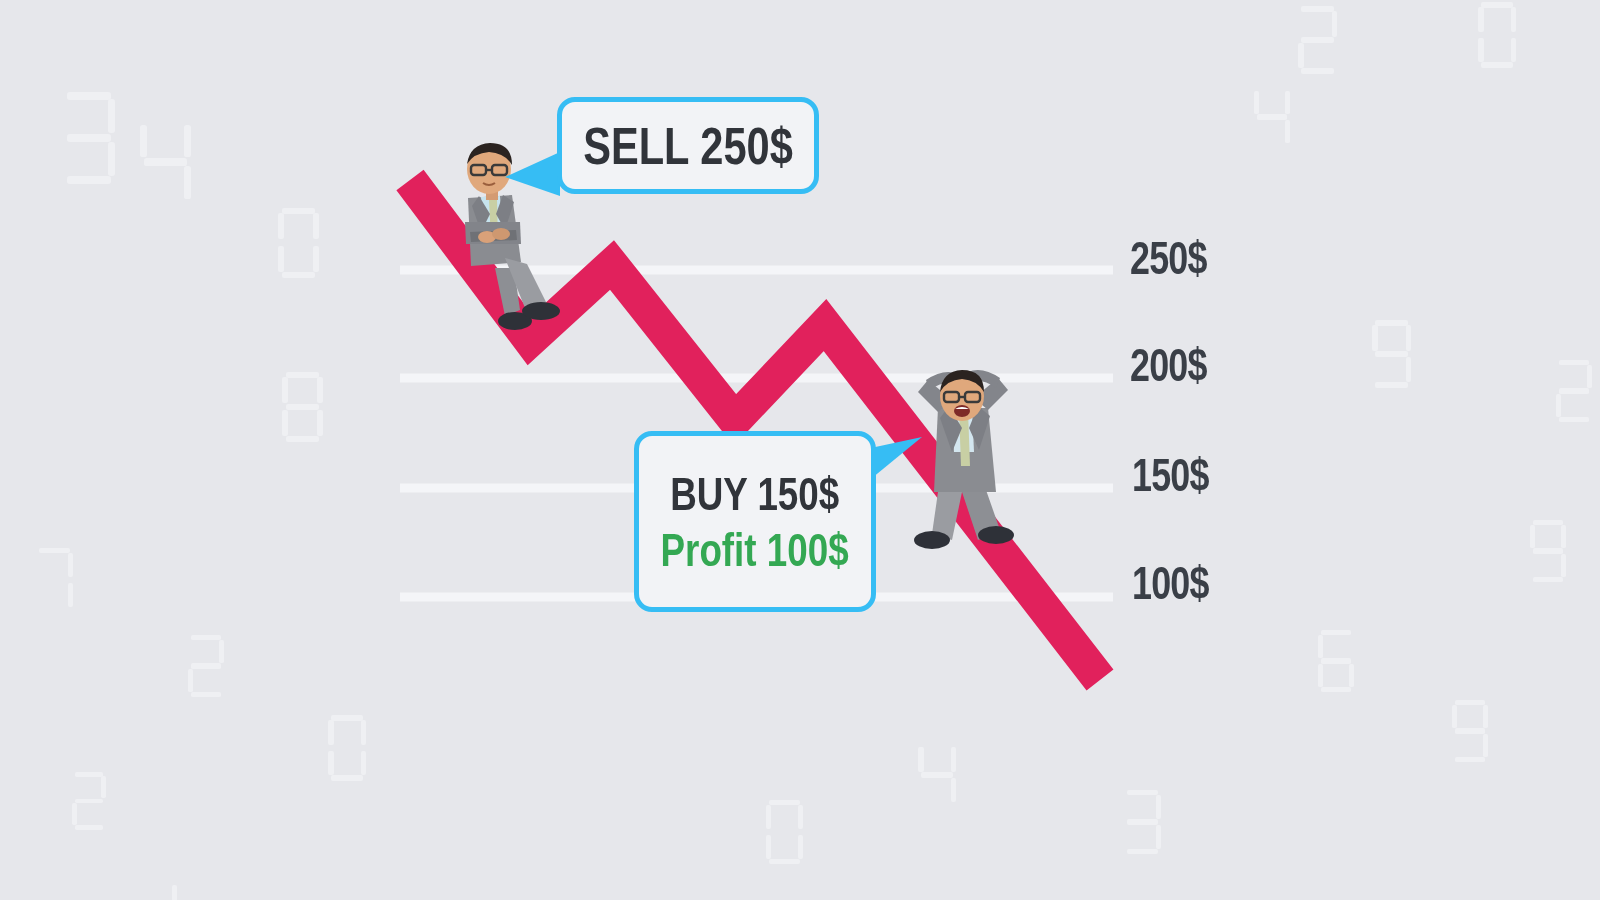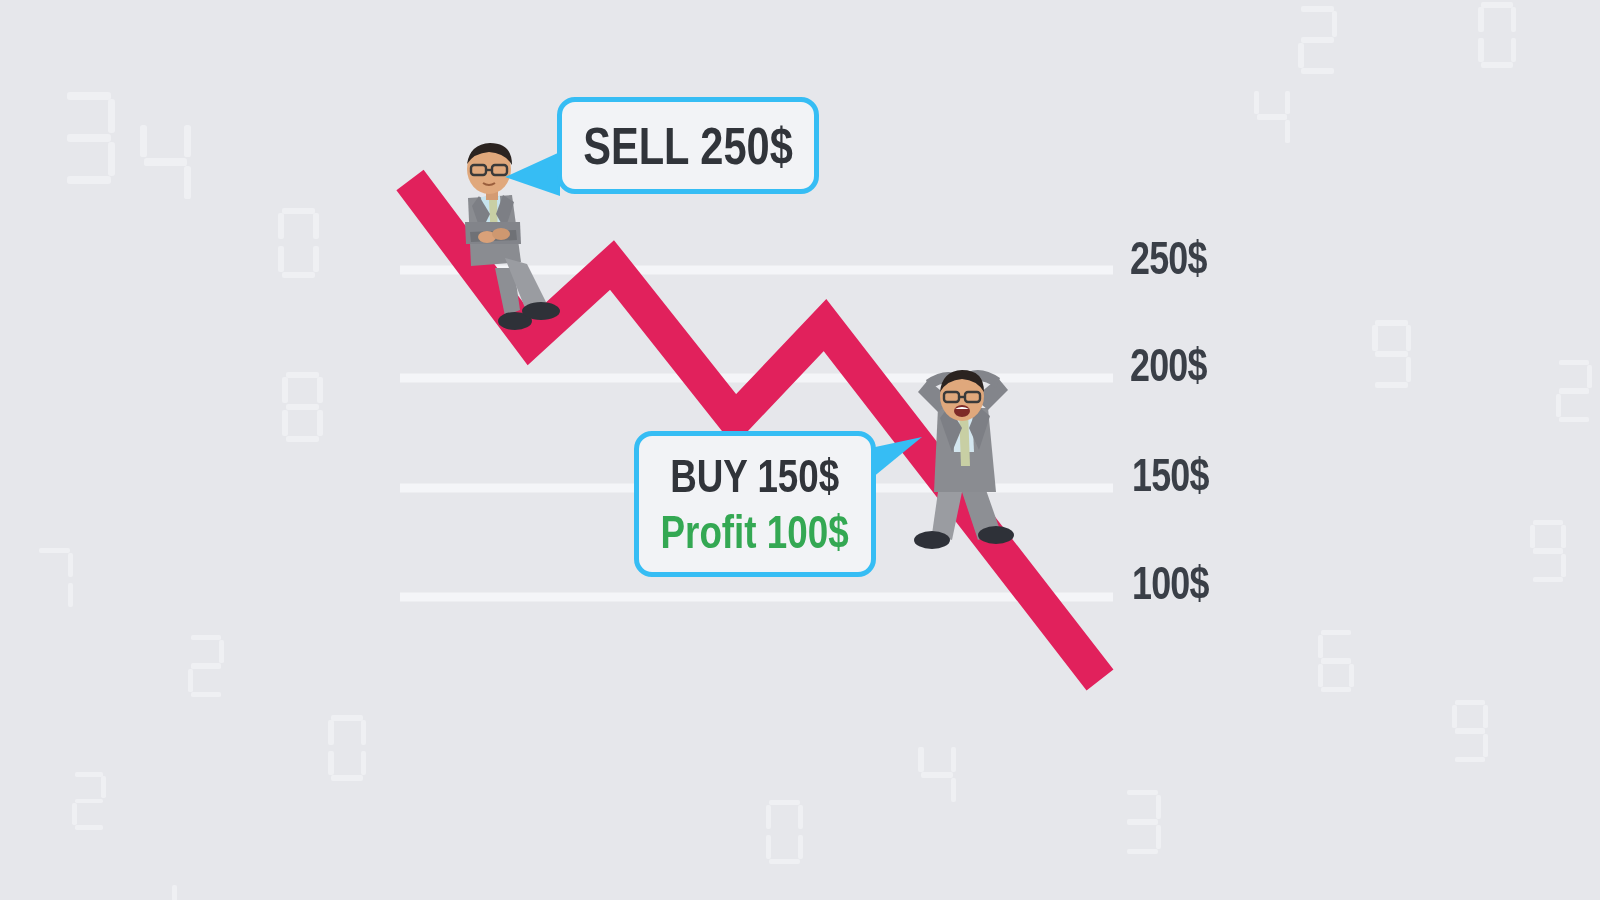--- a/index.html
+++ b/index.html
@@ -325,18 +325,18 @@
       <div class="axis-label" style="left: 1130px; top: 235px; color: rgb(58, 63, 71);">250$</div>
       <div class="axis-label" style="left: 1130px; top: 342px; color: rgb(58, 63, 71);">200$</div>
       <div class="axis-label" style="left: 1132px; top: 452px; color: rgb(58, 63, 71);">150$</div>
       <div class="axis-label" style="left: 1132px; top: 560px; color: rgb(58, 63, 71);">100$</div>
     </div>
 
   <div class="callout" id="callout-sell" style="left: 557px; top: 97px; width: 262px; height: 97px; border-color: rgb(54, 189, 244); background: rgb(242, 243, 246);">
     <div class="callout-line">SELL 250$</div>
   </div>
 
-  <div class="callout" id="callout-buy" style="left: 634px; top: 431px; width: 242px; height: 146px; border-color: rgb(54, 189, 244); background: rgb(242, 243, 246);">
+  <div class="callout" id="callout-buy" style="left: 634px; top: 431px; width: 242px; height: 181px; border-color: rgb(54, 189, 244); background: rgb(242, 243, 246);">
     <div class="callout-line line-buy">BUY 150$</div>
     <div class="callout-line line-profit" style="color: rgb(52, 168, 83);">Profit 100$</div>
   </div>
 
 </div>
 
 </body></html>

